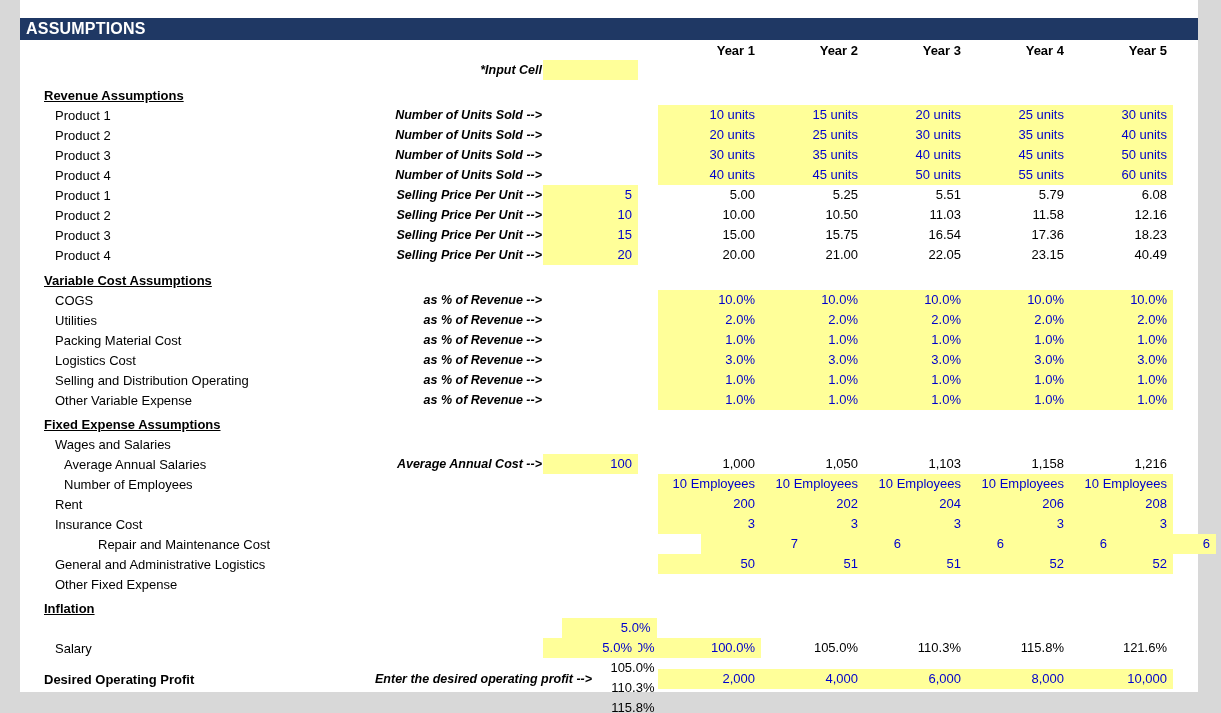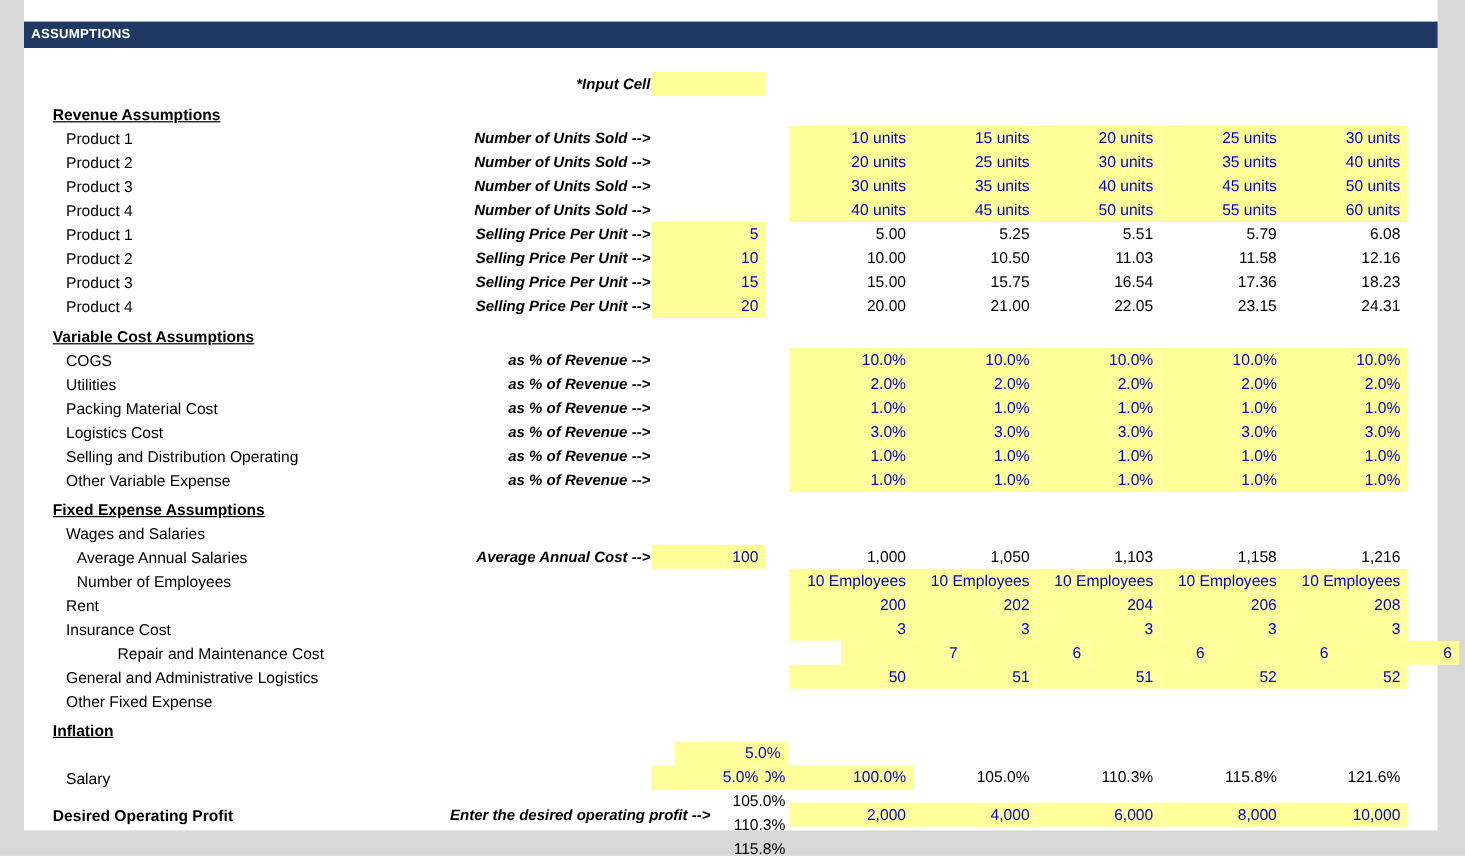--- a/index.html
+++ b/index.html
@@ -25,21 +25,21 @@
   }
   
   .banner {
     position: absolute;
     left: 0px;
     top: 18px;
     width: 1178px;
     height: 22px;
     background: #1f3864;
     color: #ffffff;
-    font-size: 11px;
+    font-size: 16px;
     font-weight: bold;
     letter-spacing: 0.2px;
     display: flex;
     align-items: center;
     padding-left: 6px;
     box-sizing: border-box;
   }
   
   .row {
     position: absolute;
@@ -116,20 +116,31 @@
 </head>
 <body>
 
 <div id="screen">
   <div id="sheet">
 
     <div class="banner">
       <span>ASSUMPTIONS</span>
     </div>
 
+    <div class="row" style="top:40px;">
+      <div class="c-label"></div>
+      <div class="c-note"></div>
+      <div class="c-input"></div>
+      <div class="c-gap"></div>
+      <div class="yr-head">Year 1</div>
+      <div class="yr-head">Year 2</div>
+      <div class="yr-head">Year 3</div>
+      <div class="yr-head">Year 4</div>
+      <div class="yr-head">Year 5</div>
+    </div>
 
     <div class="row" style="top:60px;">
       <div class="c-label"></div>
       <div class="c-note">*Input Cell</div>
       <div class="c-input filled"></div>
       <div class="c-gap"></div>
     </div>
 
     <div class="row" style="top:85px;">
       <div class="c-label section">Revenue Assumptions</div>
@@ -215,21 +226,21 @@
     </div>
     <div class="row" style="top:245px;">
       <div class="c-label indent1">Product 4</div>
       <div class="c-note">Selling Price Per Unit --&gt;</div>
       <div class="c-input filled">20</div>
       <div class="c-gap"></div>
       <div class="c-year black">20.00</div>
       <div class="c-year black">21.00</div>
       <div class="c-year black">22.05</div>
       <div class="c-year black">23.15</div>
-      <div class="c-year black">24.31</div>
+      <div class="c-year black">40.49</div>
     </div>
 
     <div class="row" style="top:270px;">
       <div class="c-label section">Variable Cost Assumptions</div>
     </div>
 
     <div class="row" style="top:290px;">
       <div class="c-label indent1">COGS</div>
       <div class="c-note">as % of Revenue --&gt;</div>
       <div class="c-input"></div>

